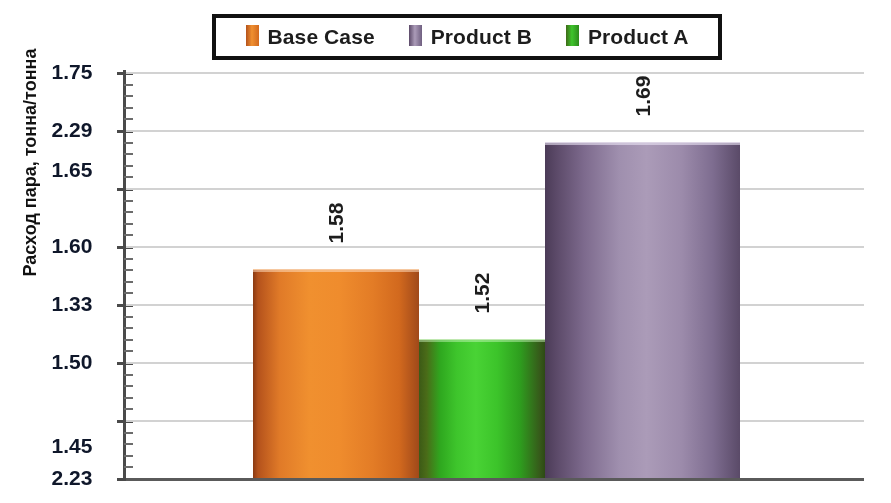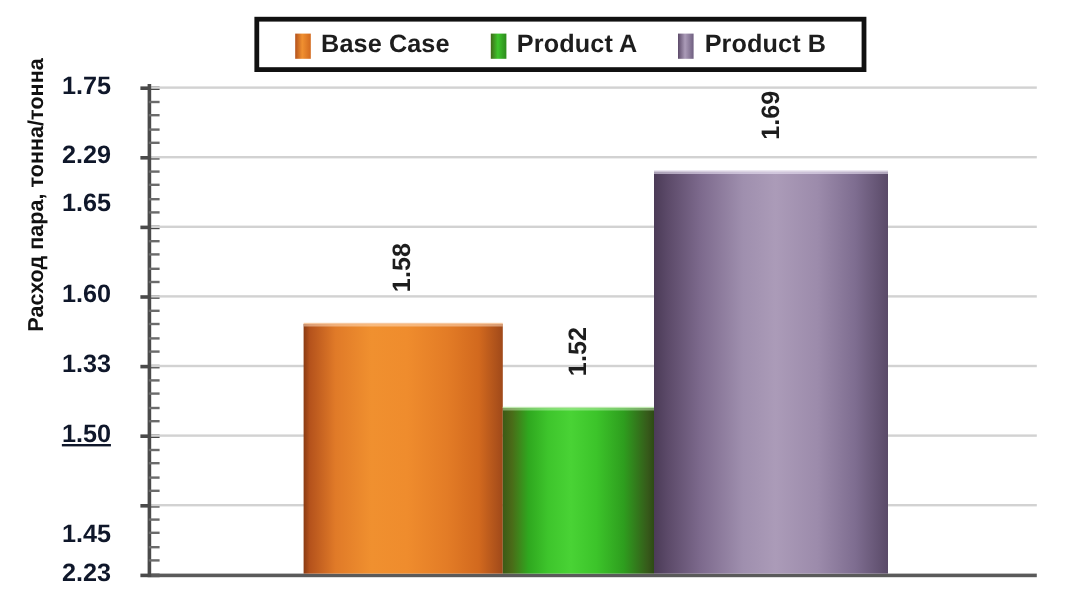--- a/index.html
+++ b/index.html
@@ -29,21 +29,21 @@
     box-sizing: border-box;
     border: 4px solid #111111;
     background: #ffffff;
     display: flex;
     align-items: center;
     justify-content: center;
     gap: 34px;
   }
   .legend-entry {
     display: flex;
-    align-items: flex-end;
+    align-items: flex-start;
     gap: 9px;
   }
   .legend-swatch {
     width: 13px;
     height: 21px;
     display: block;
   }
   .legend-label {
     font-size: 21px;
     font-weight: bold;
@@ -169,26 +169,26 @@
 <body>
 
 <div id="chart-root">
 
   <div class="legend-box">
     <div class="legend-entry">
       <span class="legend-swatch" style="background:linear-gradient(to right,#b4521c 0%,#f09030 45%,#d2691e 100%);"></span>
       <span class="legend-label">Base Case</span>
     </div>
     <div class="legend-entry">
+      <span class="legend-swatch" style="background:linear-gradient(to right,#5c4a69 0%,#ab9bb8 45%,#6f5f80 100%);"></span>
+      <span class="legend-label">Product B</span>
+    </div>
+    <div class="legend-entry">
       <span class="legend-swatch" style="background:linear-gradient(to right,#3f6a18 0%,#3ec52c 45%,#2d8a1c 100%);"></span>
       <span class="legend-label">Product A</span>
-    </div>
-    <div class="legend-entry">
-      <span class="legend-swatch" style="background:linear-gradient(to right,#5c4a69 0%,#ab9bb8 45%,#6f5f80 100%);"></span>
-      <span class="legend-label">Product B</span>
     </div>
   </div>
 
   <div class="y-axis-title">Расход пара, тонна/тонна</div>
 
   <div class="y-axis-line"></div>
 
   <div id="tick-layer">
       <div class="tick-major" style="top: 478px;"></div>
       <div class="tick-minor" style="top: 466.4px;"></div>
@@ -224,21 +224,21 @@
       <div class="tick-minor" style="top: 118.4px;"></div>
       <div class="tick-minor" style="top: 106.8px;"></div>
       <div class="tick-minor" style="top: 95.2px;"></div>
       <div class="tick-minor" style="top: 83.6px;"></div>
       <div class="tick-major" style="top: 72px;"></div>
       <div class="y-tick-label" style="top: 72px; left: 36px; right: auto;">1.75</div>
       <div class="y-tick-label" style="top: 130px; left: 36px; right: auto;">2.29</div>
       <div class="y-tick-label" style="top: 170px; left: 36px; right: auto;">1.65</div>
       <div class="y-tick-label" style="top: 246px; left: 36px; right: auto;">1.60</div>
       <div class="y-tick-label" style="top: 304px; left: 36px; right: auto;">1.33</div>
-      <div class="y-tick-label" style="top: 362px; left: 36px; right: auto; text-decoration: underline;">1.50</div>
+      <div class="y-tick-label" style="top: 362px; left: 36px; right: auto;">1.50</div>
       <div class="y-tick-label" style="top: 420px; left: 36px; right: auto; margin-top: 26px;">1.45</div>
       <div class="y-tick-label" style="top: 478px; left: 36px; right: auto;">2.23</div>
     </div>
 
   <div class="plot-area">
     <div id="grid-layer">
         <div class="gridline" style="top: 0px;"></div>
         <div class="gridline" style="top: 58px;"></div>
         <div class="gridline" style="top: 116px;"></div>
         <div class="gridline" style="top: 174px;"></div>

